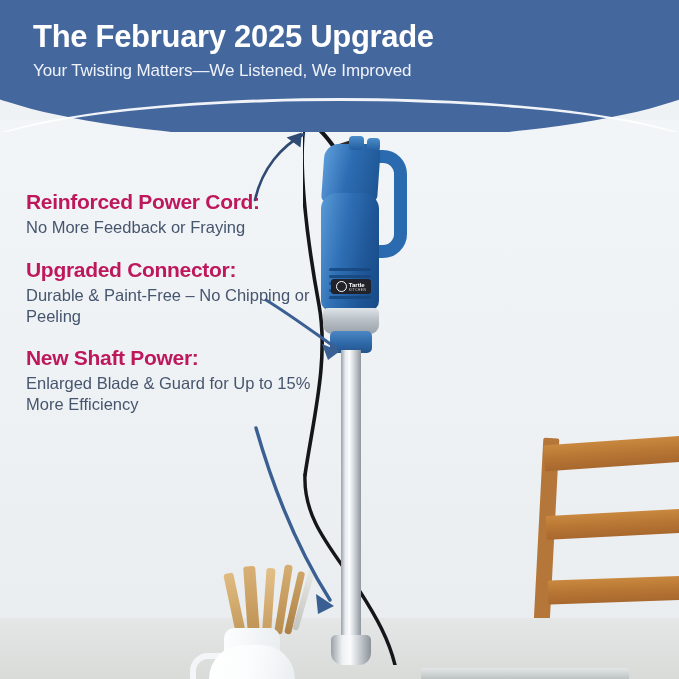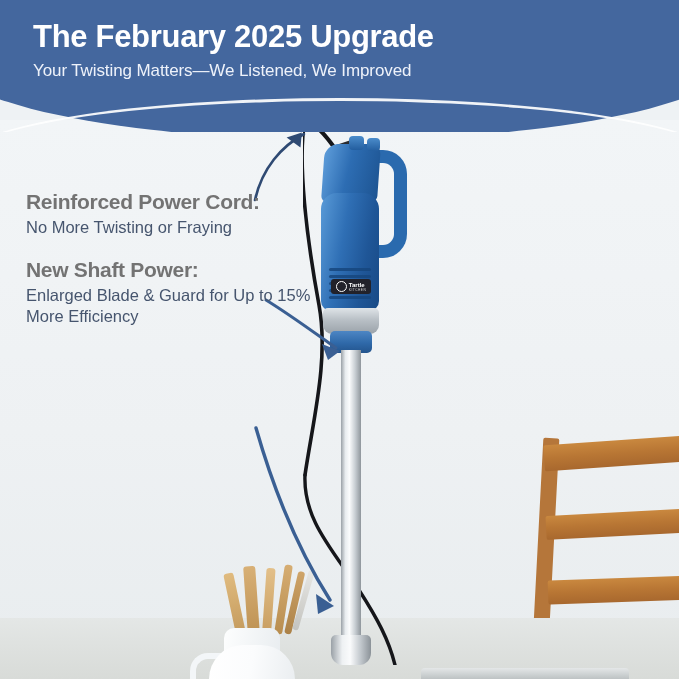--- a/index.html
+++ b/index.html
@@ -15,21 +15,21 @@
   .header{position:absolute;left:0;top:0;width:679px;height:132px;overflow:hidden;z-index:6;}
   .header-bg{position:absolute;left:-60px;top:-250px;width:800px;height:390px;background:#44679e;border-radius:0 0 50% 50%/0 0 22% 22%;}
   .header-swoosh{position:absolute;left:-40px;top:98px;width:760px;height:60px;border-top:3px solid #ffffff;border-radius:50%/100% 100% 0 0;opacity:.92;}
   .header-txt{position:absolute;left:33px;top:20px;z-index:3;}
   .h-title{font-size:31px;font-weight:bold;color:#ffffff;letter-spacing:-.3px;line-height:1.1;white-space:nowrap;}
   .h-sub{font-size:17px;color:#eef2fa;margin-top:7px;white-space:nowrap;letter-spacing:-.1px;}
 
   
   .features{position:absolute;left:26px;top:190px;width:300px;z-index:5;}
   .feature{margin-bottom:20px;}
-  .f-title{font-size:21px;font-weight:bold;color:#737373;letter-spacing:-.3px;line-height:1.15;}
+  .f-title{font-size:21px;font-weight:bold;color:#be185d;letter-spacing:-.3px;line-height:1.15;}
   .f-desc{font-size:16.5px;color:#46556e;line-height:1.25;margin-top:3px;}
 
   
   .badge{position:absolute;right:9px;background:#44679e;color:#fff;font-weight:bold;
          font-size:15.5px;line-height:1.3;text-align:center;padding:11px 8px;width:206px;box-sizing:border-box;}
   .badge-1{top:220px;}
   .badge-2{top:290px;}
 
   
   .warranty{position:absolute;right:9px;top:364px;width:176px;height:58px;}
@@ -211,23 +211,25 @@
     <div class="header-swoosh"></div>
     <div class="header-txt">
       <div class="h-title">The February 2025 Upgrade</div>
       <div class="h-sub">Your Twisting Matters—We Listened, We Improved</div>
     </div>
   </div>
 
   <div class="features">
     <div class="feature">
       <div class="f-title">Reinforced Power Cord:</div>
-      <div class="f-desc">No More Twisting or Fraying</div>
+      <div class="f-desc">No More Feedback or Fraying</div>
     </div>
     <div class="feature">
+      <div class="f-title">Upgraded Connector:</div>
+      <div class="f-desc">Durable &amp; Paint-Free – No Chipping or Peeling</div>
     </div>
     <div class="feature">
       <div class="f-title">New Shaft Power:</div>
       <div class="f-desc">Enlarged Blade &amp; Guard for Up to 15% More Efficiency</div>
     </div>
   </div>
 
   <div class="badge badge-1">
     <div>Fast &amp; Responsive</div>
     <div>Customer Support</div>

